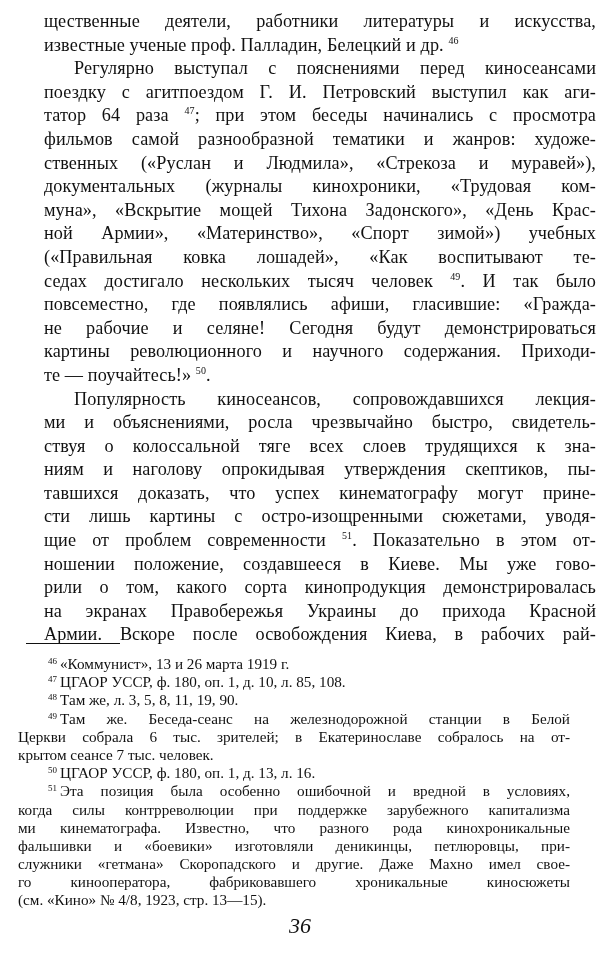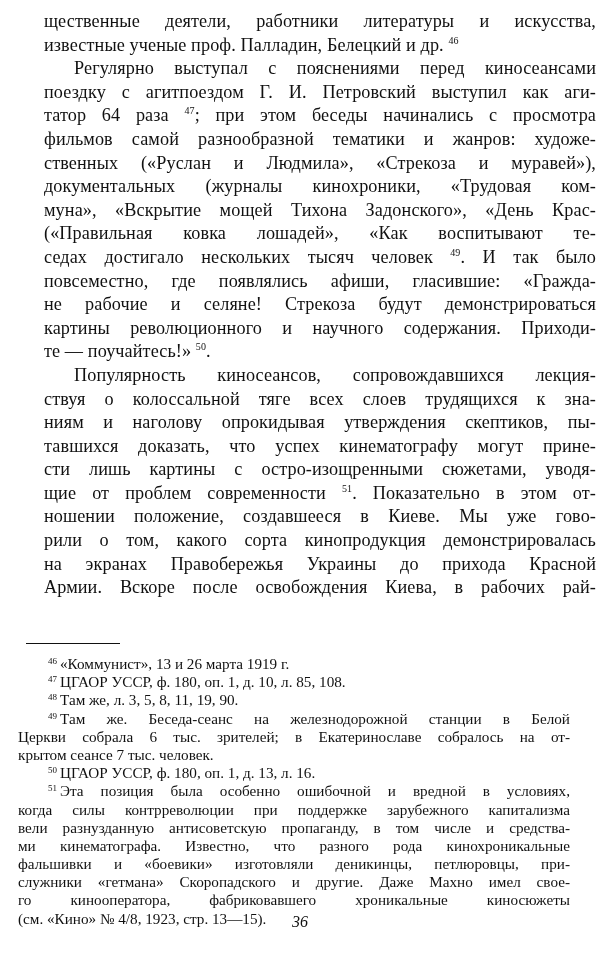--- a/index.html
+++ b/index.html
@@ -24,43 +24,45 @@
   .notes { position: absolute; left: 18px; top: 655px; width: 552px; }
   .nline {
     display: block; white-space: nowrap; text-align: justify; text-align-last: justify;
     font-size: 15.2px; line-height: 18.2px; height: 18.2px;
   }
   .nline.last { text-align-last: left; }
   .nline.nindent { padding-left: 30px; }
   .nline sup { font-size: 9px; vertical-align: 5px; margin-right: 3px; }
   .pagenum {
     position: absolute; left: 0; width: 600px; top: 913px; text-align: center;
-    font-size: 16px; font-style: italic;
+    font-size: 22px; font-style: italic;
   }
 </style>
 </head>
 <body>
 
 <div class="page">
   <span class="line">щественные деятели, работники литературы и искусства,</span>
   <span class="line last"><span>известные ученые проф. Палладин, Белецкий и др.</span> <sup>46</sup></span>
   <span class="line indent">Регулярно выступал с пояснениями перед киносеансами</span>
   <span class="line">поездку с агитпоездом Г. И. Петровский выступил как аги-</span>
   <span class="line"><span>татор 64 раза</span> <sup>47</sup><span>; при этом беседы начинались с просмотра</span></span>
   <span class="line">фильмов самой разнообразной тематики и жанров: художе-</span>
   <span class="line">ственных («Руслан и Людмила», «Стрекоза и муравей»),</span>
   <span class="line">документальных (журналы кинохроники, «Трудовая ком-</span>
   <span class="line">муна», «Вскрытие мощей Тихона Задонского», «День Крас-</span>
+  <span class="line">ной Армии», «Материнство», «Спорт зимой») учебных</span>
   <span class="line">(«Правильная ковка лошадей», «Как воспитывают те-</span>
   <span class="line"><span>седах достигало нескольких тысяч человек</span> <sup>49</sup><span>. И так было</span></span>
   <span class="line">повсеместно, где появлялись афиши, гласившие: «Гражда-</span>
-  <span class="line">не рабочие и селяне! Стрекоза будут демонстрироваться</span>
+  <span class="line">не рабочие и селяне! Сегодня будут демонстрироваться</span>
   <span class="line">картины революционного и научного содержания. Приходи-</span>
   <span class="line last"><span>те — поучайтесь!»</span> <sup>50</sup><span>.</span></span>
   <span class="line indent">Популярность киносеансов, сопровождавшихся лекция-</span>
+  <span class="line">ми и объяснениями, росла чрезвычайно быстро, свидетель-</span>
   <span class="line">ствуя о колоссальной тяге всех слоев трудящихся к зна-</span>
   <span class="line">ниям и наголову опрокидывая утверждения скептиков, пы-</span>
   <span class="line">тавшихся доказать, что успех кинематографу могут прине-</span>
   <span class="line">сти лишь картины с остро-изощренными сюжетами, уводя-</span>
   <span class="line"><span>щие от проблем современности</span> <sup>51</sup><span>. Показательно в этом от-</span></span>
   <span class="line">ношении положение, создавшееся в Киеве. Мы уже гово-</span>
   <span class="line">рили о том, какого сорта кинопродукция демонстрировалась</span>
   <span class="line">на экранах Правобережья Украины до прихода Красной</span>
   <span class="line">Армии. Вскоре после освобождения Киева, в рабочих рай-</span>
 </div>
@@ -70,21 +72,20 @@
 <div class="notes">
   <span class="nline nindent last"><sup>46</sup><span>«Коммунист», 13 и 26 марта 1919 г.</span></span>
   <span class="nline nindent last"><sup>47</sup><span>ЦГАОР УССР, ф. 180, оп. 1, д. 10, л. 85, 108.</span></span>
   <span class="nline nindent last"><sup>48</sup><span>Там же, л. 3, 5, 8, 11, 19, 90.</span></span>
   <span class="nline nindent"><sup>49</sup><span>Там же. Беседа-сеанс на железнодорожной станции в Белой</span></span>
   <span class="nline">Церкви собрала 6 тыс. зрителей; в Екатеринославе собралось на от-</span>
   <span class="nline last">крытом сеансе 7 тыс. человек.</span>
   <span class="nline nindent last"><sup>50</sup><span>ЦГАОР УССР, ф. 180, оп. 1, д. 13, л. 16.</span></span>
   <span class="nline nindent"><sup>51</sup><span>Эта позиция была особенно ошибочной и вредной в условиях,</span></span>
   <span class="nline">когда силы контрреволюции при поддержке зарубежного капитализма</span>
-  <span class="nline">вели разнузданную антисоветскую пропаганду, в том числе и средства-</span>
   <span class="nline">ми кинематографа. Известно, что разного рода кинохроникальные</span>
   <span class="nline">фальшивки и «боевики» изготовляли деникинцы, петлюровцы, при-</span>
   <span class="nline">служники «гетмана» Скоропадского и другие. Даже Махно имел свое-</span>
   <span class="nline">го кинооператора, фабриковавшего хроникальные киносюжеты</span>
   <span class="nline last">(см. «Кино» № 4/8, 1923, стр. 13—15).</span>
 </div>
 
 <div class="pagenum">36</div>
 
 </body></html>

